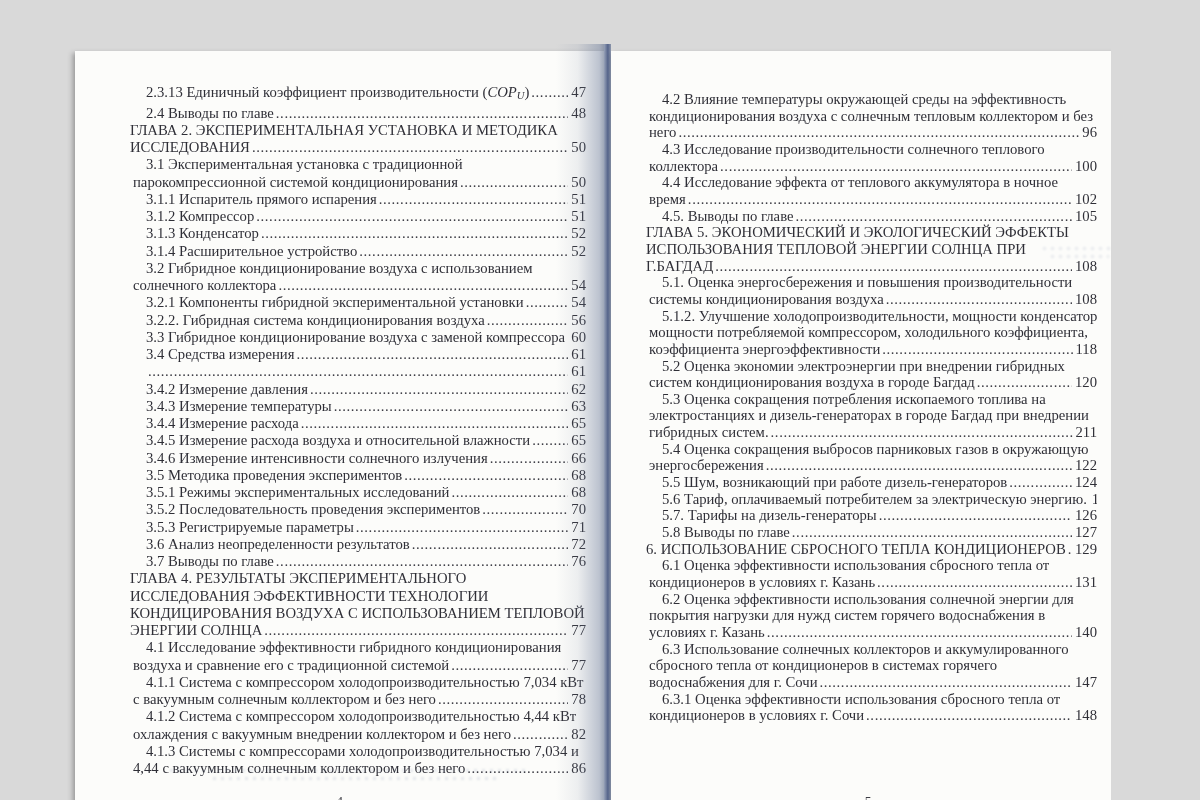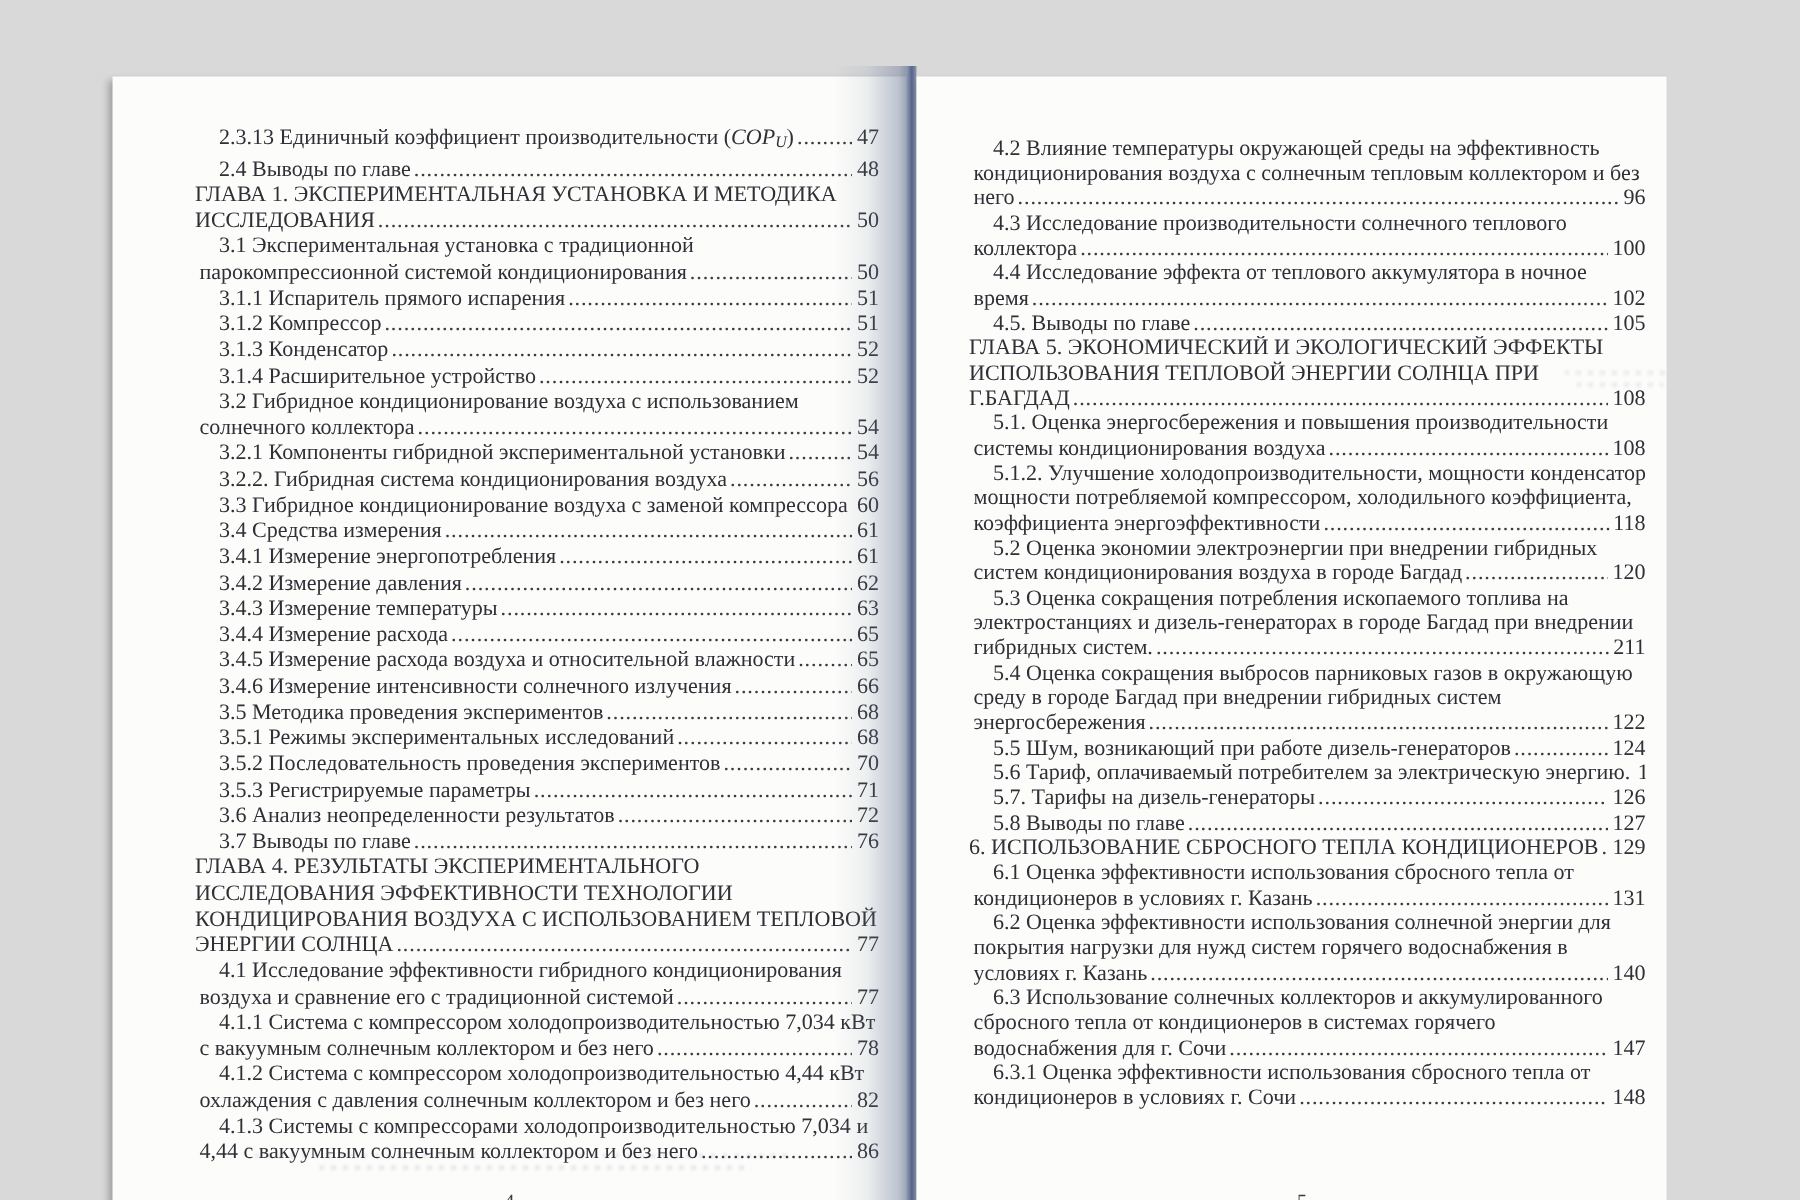--- a/index.html
+++ b/index.html
@@ -89,21 +89,21 @@
           </div>
         </div>
         <div class="entry item">
           <div class="line last">
             <span class="t">2.4 Выводы по главе</span>
             <span class="dots">................................................................................................................................................................................................................................................</span>
             <span class="pg">48</span>
           </div>
         </div>
         <div class="entry chapter">
-          <div class="line">ГЛАВА 1. ЭКСПЕРИМЕНТАЛЬНАЯ УСТАНОВКА И МЕТОДИКА</div>
+          <div class="line">ГЛАВА 2. ЭКСПЕРИМЕНТАЛЬНАЯ УСТАНОВКА И МЕТОДИКА</div>
           <div class="line last">
             <span class="t">ИССЛЕДОВАНИЯ</span>
             <span class="dots">................................................................................................................................................................................................................................................</span>
             <span class="pg">50</span>
           </div>
         </div>
         <div class="entry item">
           <div class="line">3.1 Экспериментальная установка с традиционной</div>
           <div class="line last">
             <span class="t">парокомпрессионной системой кондиционирования</span>
@@ -170,21 +170,20 @@
         </div>
         <div class="entry item">
           <div class="line last">
             <span class="t">3.4 Средства измерения</span>
             <span class="dots">................................................................................................................................................................................................................................................</span>
             <span class="pg">61</span>
           </div>
         </div>
         <div class="entry item">
           <div class="line last">
-            <span class="t">3.4.1 Измерение энергопотребления</span>
             <span class="dots">................................................................................................................................................................................................................................................</span>
             <span class="pg">61</span>
           </div>
         </div>
         <div class="entry item">
           <div class="line last">
             <span class="t">3.4.2 Измерение давления</span>
             <span class="dots">................................................................................................................................................................................................................................................</span>
             <span class="pg">62</span>
           </div>
@@ -281,21 +280,21 @@
           <div class="line">4.1.1 Система с компрессором холодопроизводительностью 7,034 кВт</div>
           <div class="line last">
             <span class="t">с вакуумным солнечным коллектором и без него</span>
             <span class="dots">................................................................................................................................................................................................................................................</span>
             <span class="pg">78</span>
           </div>
         </div>
         <div class="entry item">
           <div class="line">4.1.2 Система с компрессором холодопроизводительностью 4,44 кВт</div>
           <div class="line last">
-            <span class="t">охлаждения с давления солнечным коллектором и без него</span>
+            <span class="t">охлаждения с вакуумным внедрении коллектором и без него</span>
             <span class="dots">................................................................................................................................................................................................................................................</span>
             <span class="pg">82</span>
           </div>
         </div>
         <div class="entry item">
           <div class="line">4.1.3 Системы с компрессорами холодопроизводительностью 7,034 и</div>
           <div class="line last">
             <span class="t">4,44 с вакуумным солнечным коллектором и без него</span>
             <span class="dots">................................................................................................................................................................................................................................................</span>
             <span class="pg">86</span>
@@ -384,21 +383,20 @@
           <div class="line">5.3 Оценка сокращения потребления ископаемого топлива на</div>
           <div class="line">электростанциях и дизель-генераторах в городе Багдад при внедрении</div>
           <div class="line last">
             <span class="t">гибридных систем.</span>
             <span class="dots">................................................................................................................................................................................................................................................</span>
             <span class="pg">211</span>
           </div>
         </div>
         <div class="entry item">
           <div class="line">5.4 Оценка сокращения выбросов парниковых газов в окружающую</div>
-          <div class="line">среду в городе Багдад при внедрении гибридных систем</div>
           <div class="line last">
             <span class="t">энергосбережения</span>
             <span class="dots">................................................................................................................................................................................................................................................</span>
             <span class="pg">122</span>
           </div>
         </div>
         <div class="entry item">
           <div class="line last">
             <span class="t">5.5 Шум, возникающий при работе дизель-генераторов</span>
             <span class="dots">................................................................................................................................................................................................................................................</span>

